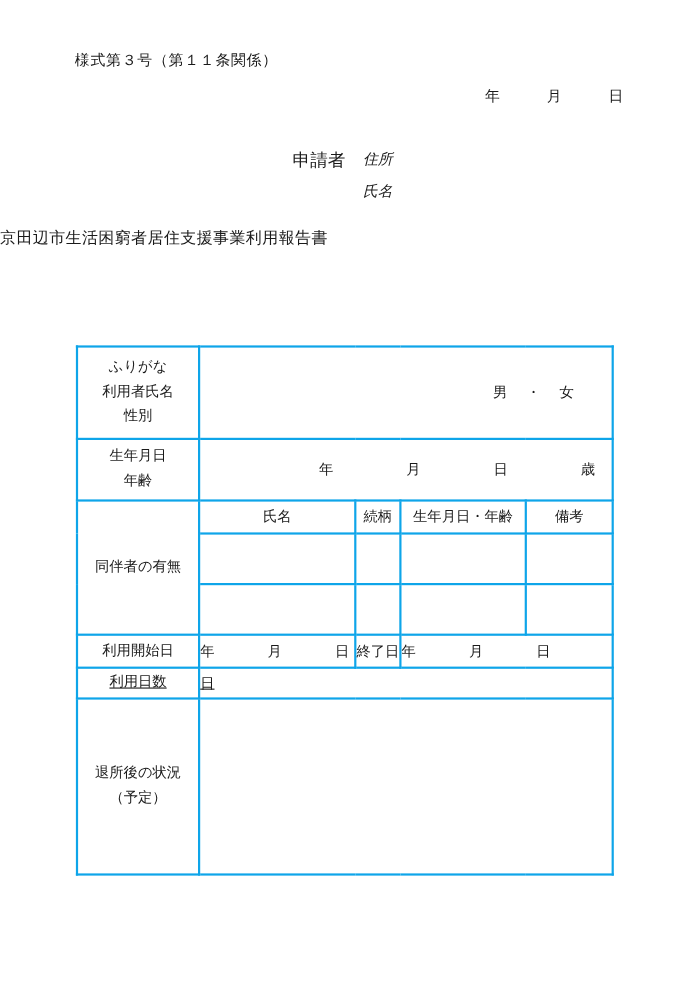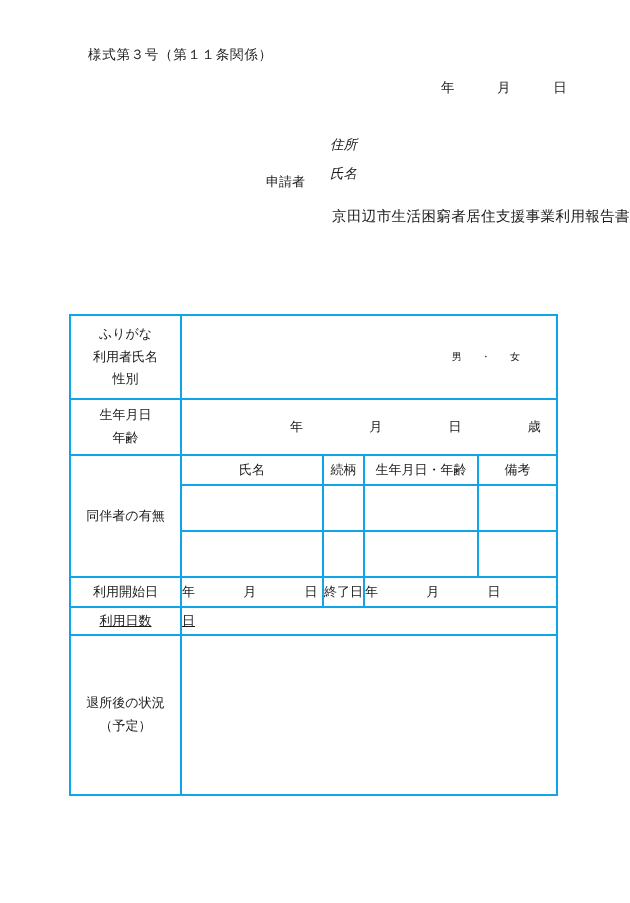--- a/index.html
+++ b/index.html
@@ -9,44 +9,44 @@
     font-family:"DejaVu Serif","Liberation Serif",serif;
     color:#1a1a1a;
     position:relative;
     overflow:hidden;
     -webkit-font-smoothing:antialiased;
   }
   .page { position:absolute; inset:0; }
 
   
   .form-no {
-    position:absolute; left:88px; top:46px;
+    position:absolute; left:68px; top:46px;
     font-size:13.5px; letter-spacing:.7px; white-space:nowrap;text-align:center;
   }
   .date-line {
     position:absolute; left:441px; top:79px;
     font-size:13.5px; white-space:nowrap;
   }
   .date-line span { display:inline-block; }
   .date-line .gap { width:34px; }
   .addressee {
     position:absolute; left:78px; top:110px;
     font-size:13.5px; letter-spacing:.6px; white-space:nowrap;
   }
   .applicant {
     position:absolute; left:266px; top:136px;
-    font-size:13px; white-space:nowrap;margin-top:37px;
+    font-size:16px; white-space:nowrap;
   }
   .applicant-rows { position:absolute; left:330px; top:136px; }
   .applicant-rows div { font-size:13.5px; margin-bottom:11px; white-space:nowrap;font-style:italic; }
 
   
   .doc-title {
     position:absolute; left:0; right:0; top:207px;
-    text-align:right; font-size:14.5px; letter-spacing:.4px;
+    text-align:left; font-size:14.5px; letter-spacing:.4px;
   }
   .lead {
     position:absolute; left:86px; top:264px;
     font-size:14px; letter-spacing:.1px; white-space:nowrap;
   }
 
   
   .form-table {
     position:absolute; left:69px; top:314px;
     width:487px;
@@ -70,21 +70,21 @@
   .r-name  { height:84px; }
   .r-birth { height:56px; }
   .r-sub   { height:30px; }
   .r-comp  { height:46px; }
   .r-use   { height:30px; }
   .r-days  { height:28px;text-decoration:underline; }
   .r-after { height:160px; }
 
   .sex {
     display:block; text-align:right; padding-right:28px;
-    font-size:10px; white-space:nowrap;
+    font-size:13px; white-space:nowrap;
   }
   .sex i { font-style:normal; display:inline-block; width:26px; text-align:center; }
 
   .ymd { white-space:nowrap;margin-top:35px; }
   .ymd i { font-style:normal; display:inline-block; }
 
   .ymd-age { padding-left:108px; }
   .ymd-age i.g { width:58px; }
 
   .ymd-start { text-align:center; }

